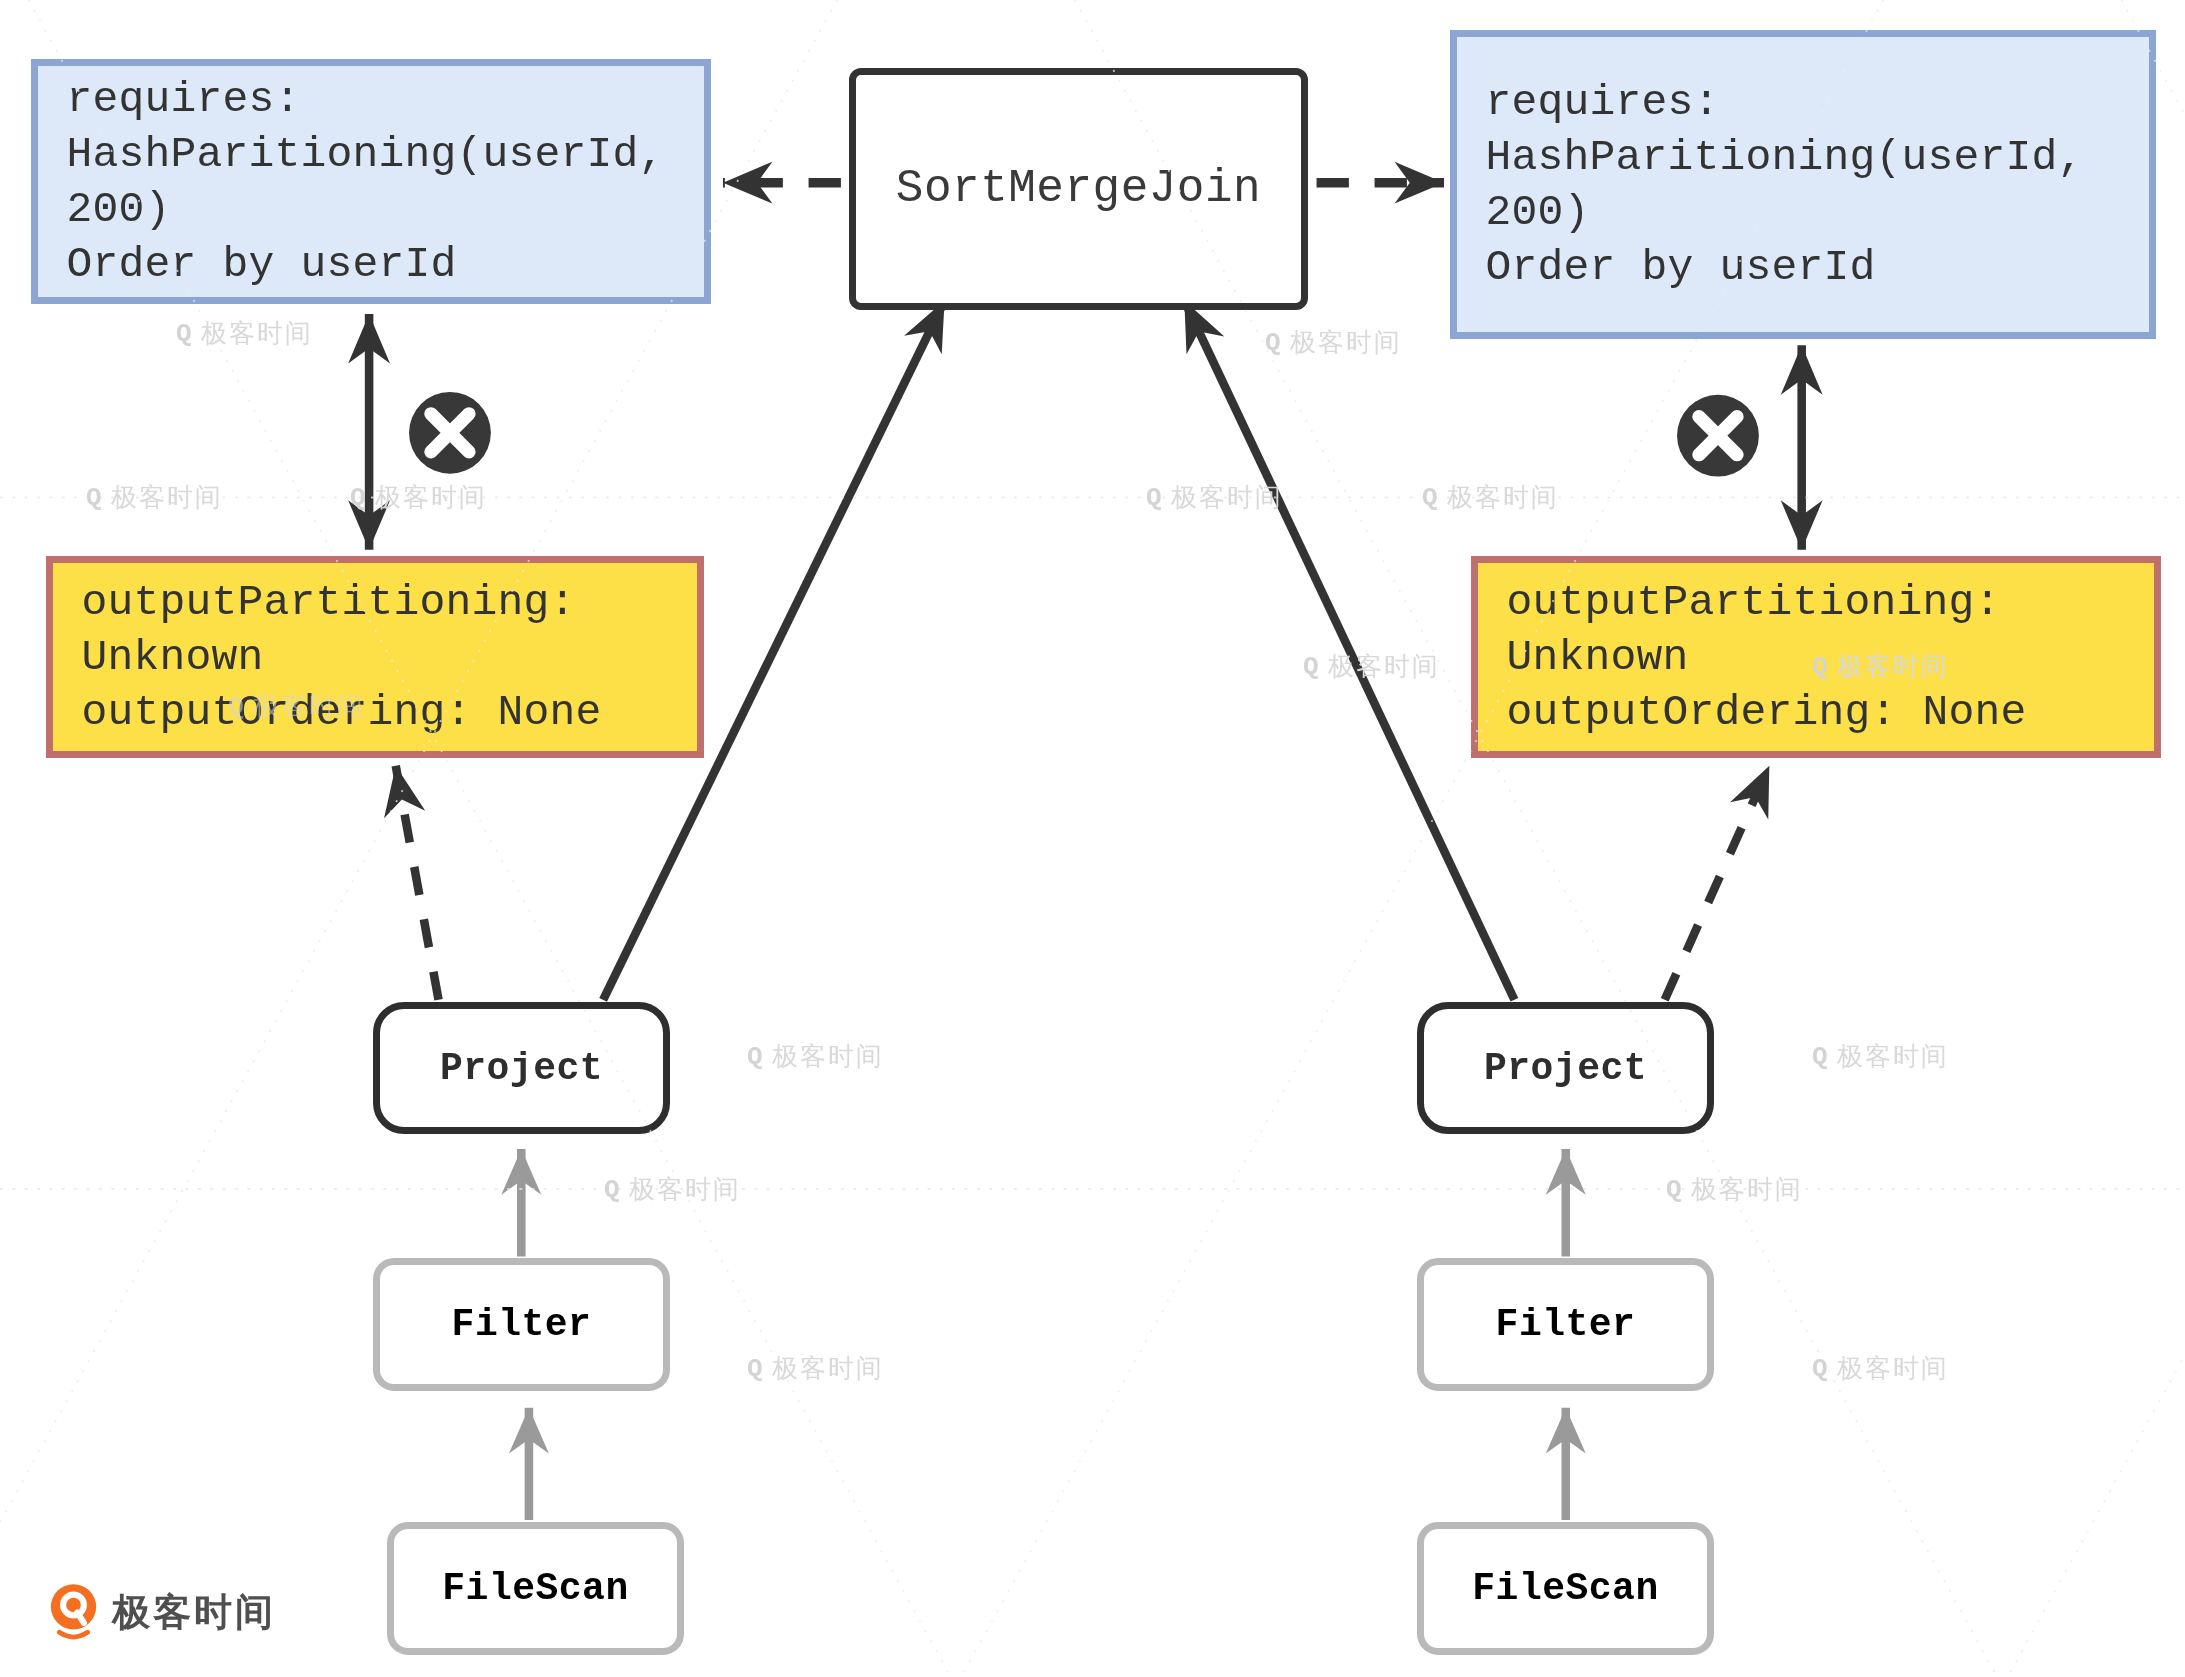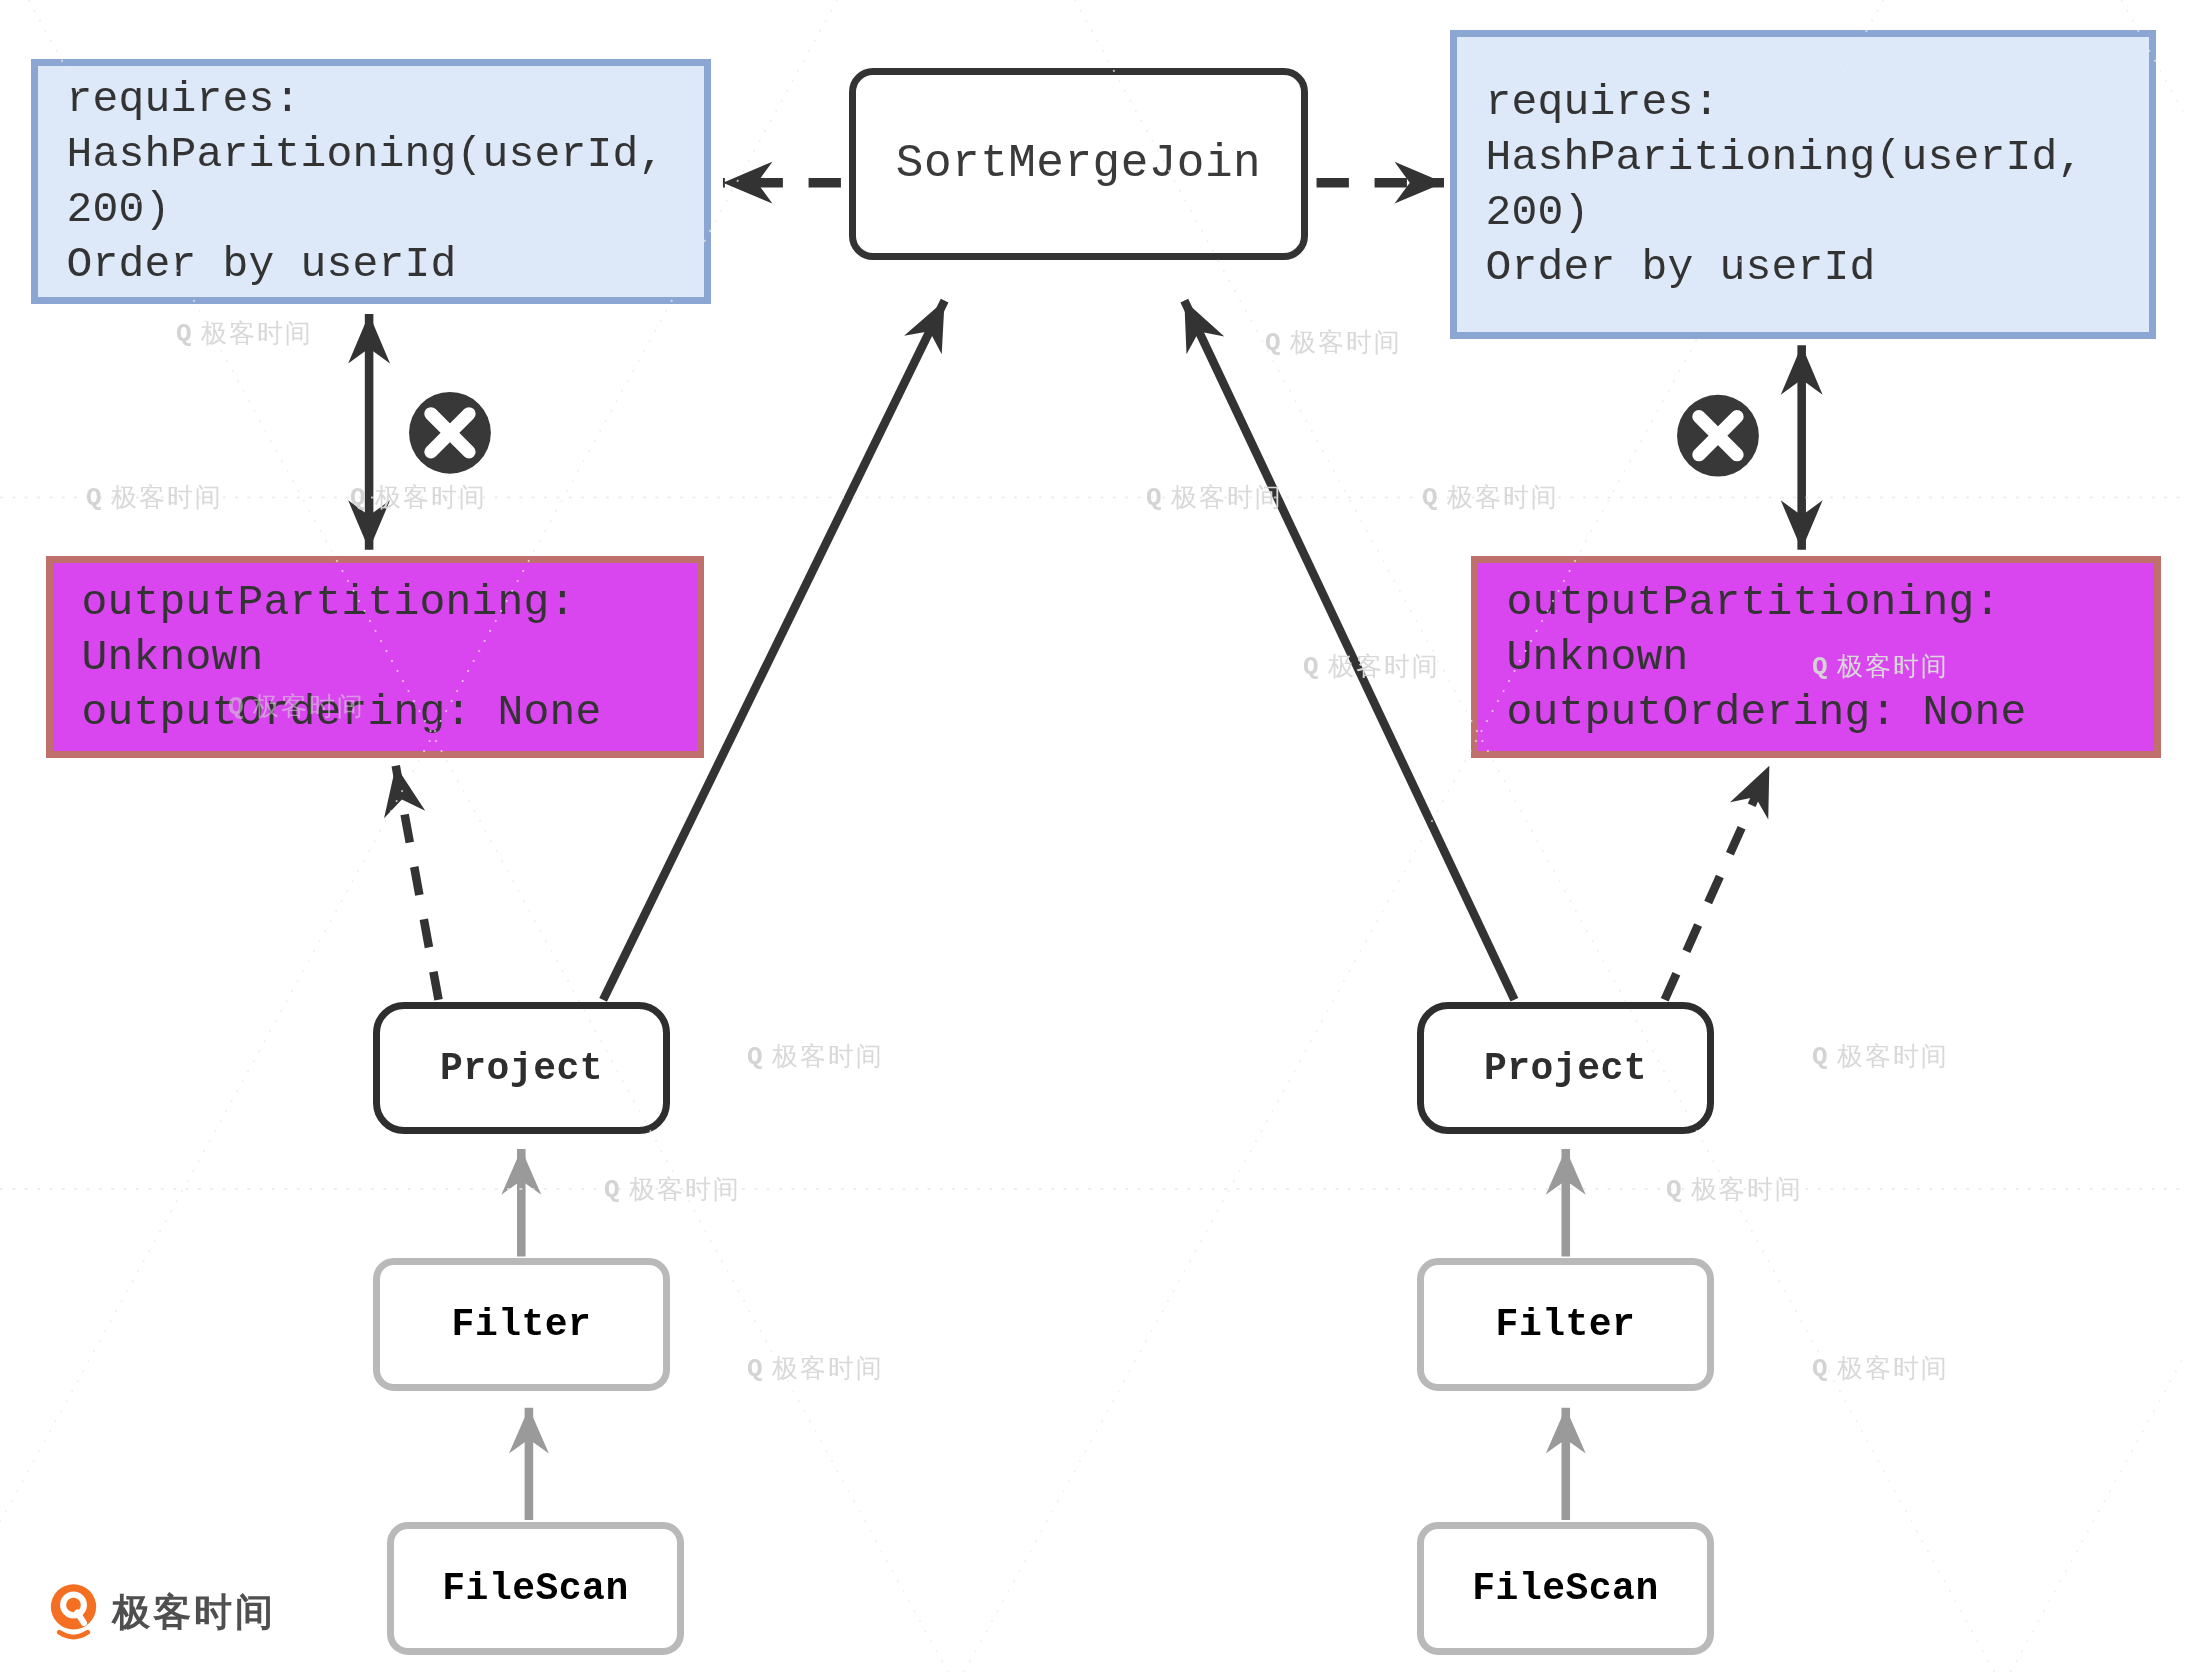--- a/index.html
+++ b/index.html
@@ -16,35 +16,35 @@
   .layer-watermark-lines{z-index:5;opacity:.75;}
 
   
   .box{position:absolute;box-sizing:border-box;z-index:3;}
   .info-box{
     display:flex;flex-direction:column;justify-content:center;
     font-size:43px;line-height:55px;color:#333333;
     padding-left:28.5px;letter-spacing:0.2px;
   }
   .blue-box{background:#dde9f8;border:7.6px solid #8ba6d2;}
-  .red-box{background:#d946ef;border:7.6px solid #c0706c;}
+  .red-box{background:#fde047;border:7.6px solid #c0706c;}
 
   .req-left{left:31px;top:59px;width:680px;height:245px;}
   .req-right{left:1450px;top:30px;width:706px;height:309px;}
   .out-left{left:46px;top:556px;width:658px;height:202px;}
   .out-right{left:1471px;top:556px;width:690px;height:202px;}
 
   .node{
     position:absolute;box-sizing:border-box;z-index:3;
     background:#ffffff;display:flex;align-items:center;justify-content:center;
     font-weight:bold;letter-spacing:0.5px;
   }
   .join-node{
-    left:849px;top:68px;width:459px;height:192px;
-    border:7.6px solid #333333;border-radius:24px;
+    left:849px;top:68px;width:459px;height:242px;
+    border:7.6px solid #333333;border-radius:12px;
     font-size:46px;font-weight:normal;color:#3a3a3a;
   }
   .dark-node{border:7.6px solid #2e2e2e;border-radius:31px;font-size:38px;color:#2e2e2e;}
   .gray-node{border:7.6px solid #b9b9b9;border-radius:21px;font-size:38px;color:#000000;}
 
   .project-left{left:373px;top:1002px;width:297px;height:132px;}
   .project-right{left:1417px;top:1002px;width:297px;height:132px;}
   .filter-left{left:373px;top:1258px;width:297px;height:133px;}
   .filter-right{left:1417px;top:1258px;width:297px;height:133px;}
   .filescan-left{left:387px;top:1522px;width:297px;height:133px;}

